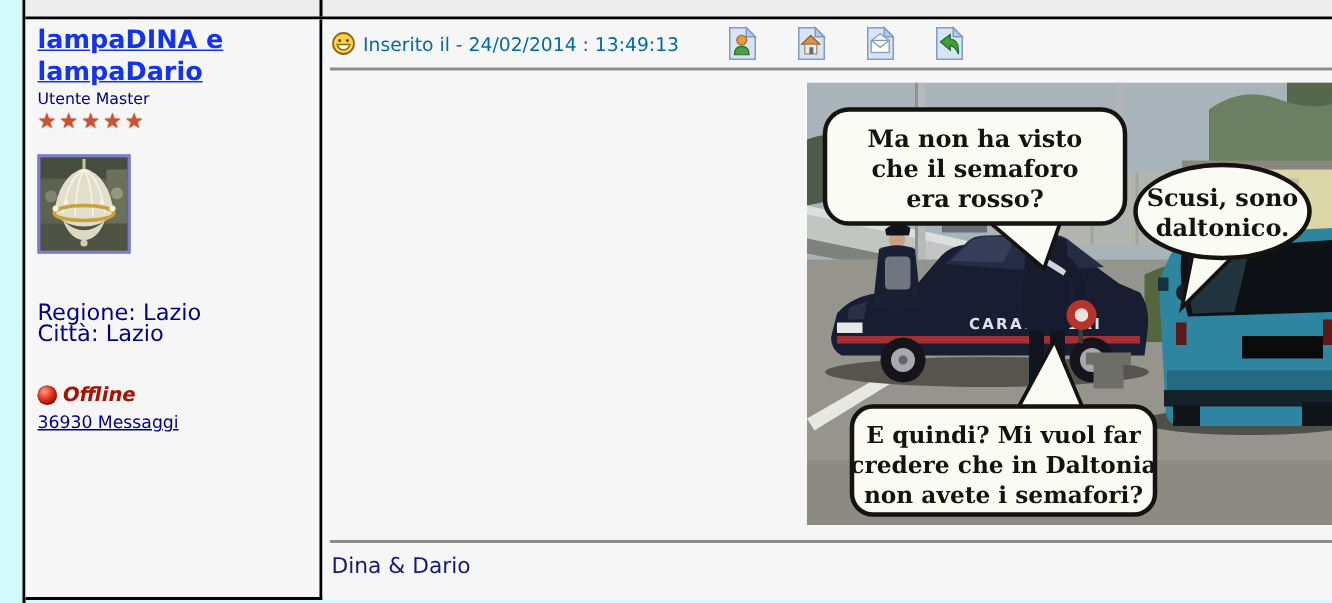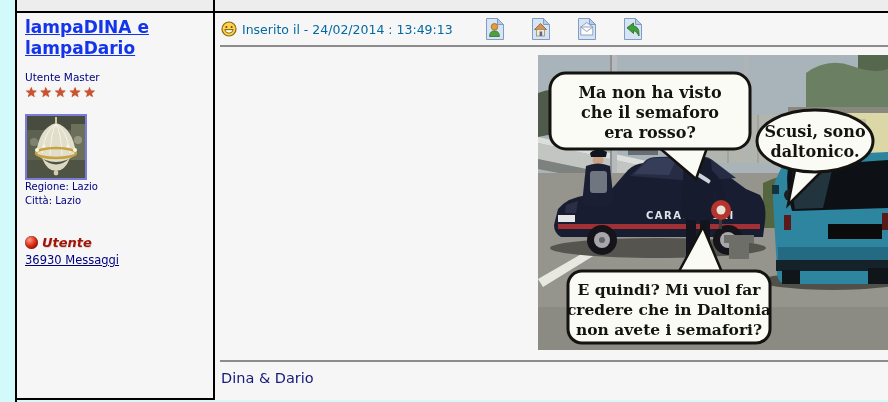--- a/index.html
+++ b/index.html
@@ -19,30 +19,30 @@
   .strip-right{ flex:1; }
   .row{ display:flex; height:387px; }
   .sidebar{
     width:198px; background:#f6f6f6; border-right:2px solid #000; border-bottom:2px solid #000;
     padding:4px 8px 0 8px; color:#000080;
   }
   .username{
     display:inline-block; color:#1334ea; font-weight:bold; font-size:17px; line-height:21px;
     text-decoration:underline; cursor:pointer;
   }
-  .rank{ font-size:10.5px; margin-top:12px; }
+  .rank{ font-size:10.5px; margin-top:1px; }
   .stars{
     margin-top:1px; font-size:14px; letter-spacing:2px; color:#d0512c;
     text-shadow:0 0 1px #7c2a10;
   }
   .avatar{
     margin-top:14px; width:62px; height:66px; border:2px solid #7b7bd8; background:#565b4a;
   }
   .avatar svg{ display:block; }
-  .loc{ font-size:10px; line-height:14px; }
+  .loc{ margin-top:32px; font-size:15px; line-height:14px; }
   .status-row{ margin-top:27px; display:flex; align-items:center; gap:4px; }
   .offline-ball{
     width:13px; height:13px; border-radius:50%;
     background:radial-gradient(circle at 35% 30%, #ff9c8a, #e03018 45%, #7c0b00 85%);
     box-shadow:inset 0 0 1px #400500;
   }
   .offline-label{
     color:#a31405; font-weight:bold; font-style:italic; font-size:13px;
     text-shadow:0.5px 0.5px 0 #d8d8d8;
   }
@@ -101,21 +101,21 @@
         </svg>
       </div>
 
       <div class="loc">
         <div>Regione: Lazio</div>
         <div>Città: Lazio</div>
       </div>
 
       <div class="status-row">
         <span class="offline-ball"></span>
-        <span class="offline-label">Utente</span>
+        <span class="offline-label">Offline</span>
       </div>
       <div class="messages">36930 Messaggi</div>
     </aside>
 
     <section class="content">
       <div class="post-header">
         <span class="smiley">
           <svg width="16" height="16" viewBox="0 0 16 16" xmlns="http://www.w3.org/2000/svg">
             <circle cx="8" cy="8" r="7" fill="#ffd24a" stroke="#8a6a10" stroke-width="1.2"></circle>
             <circle cx="5.4" cy="6" r="1" fill="#5a4a10"></circle>

